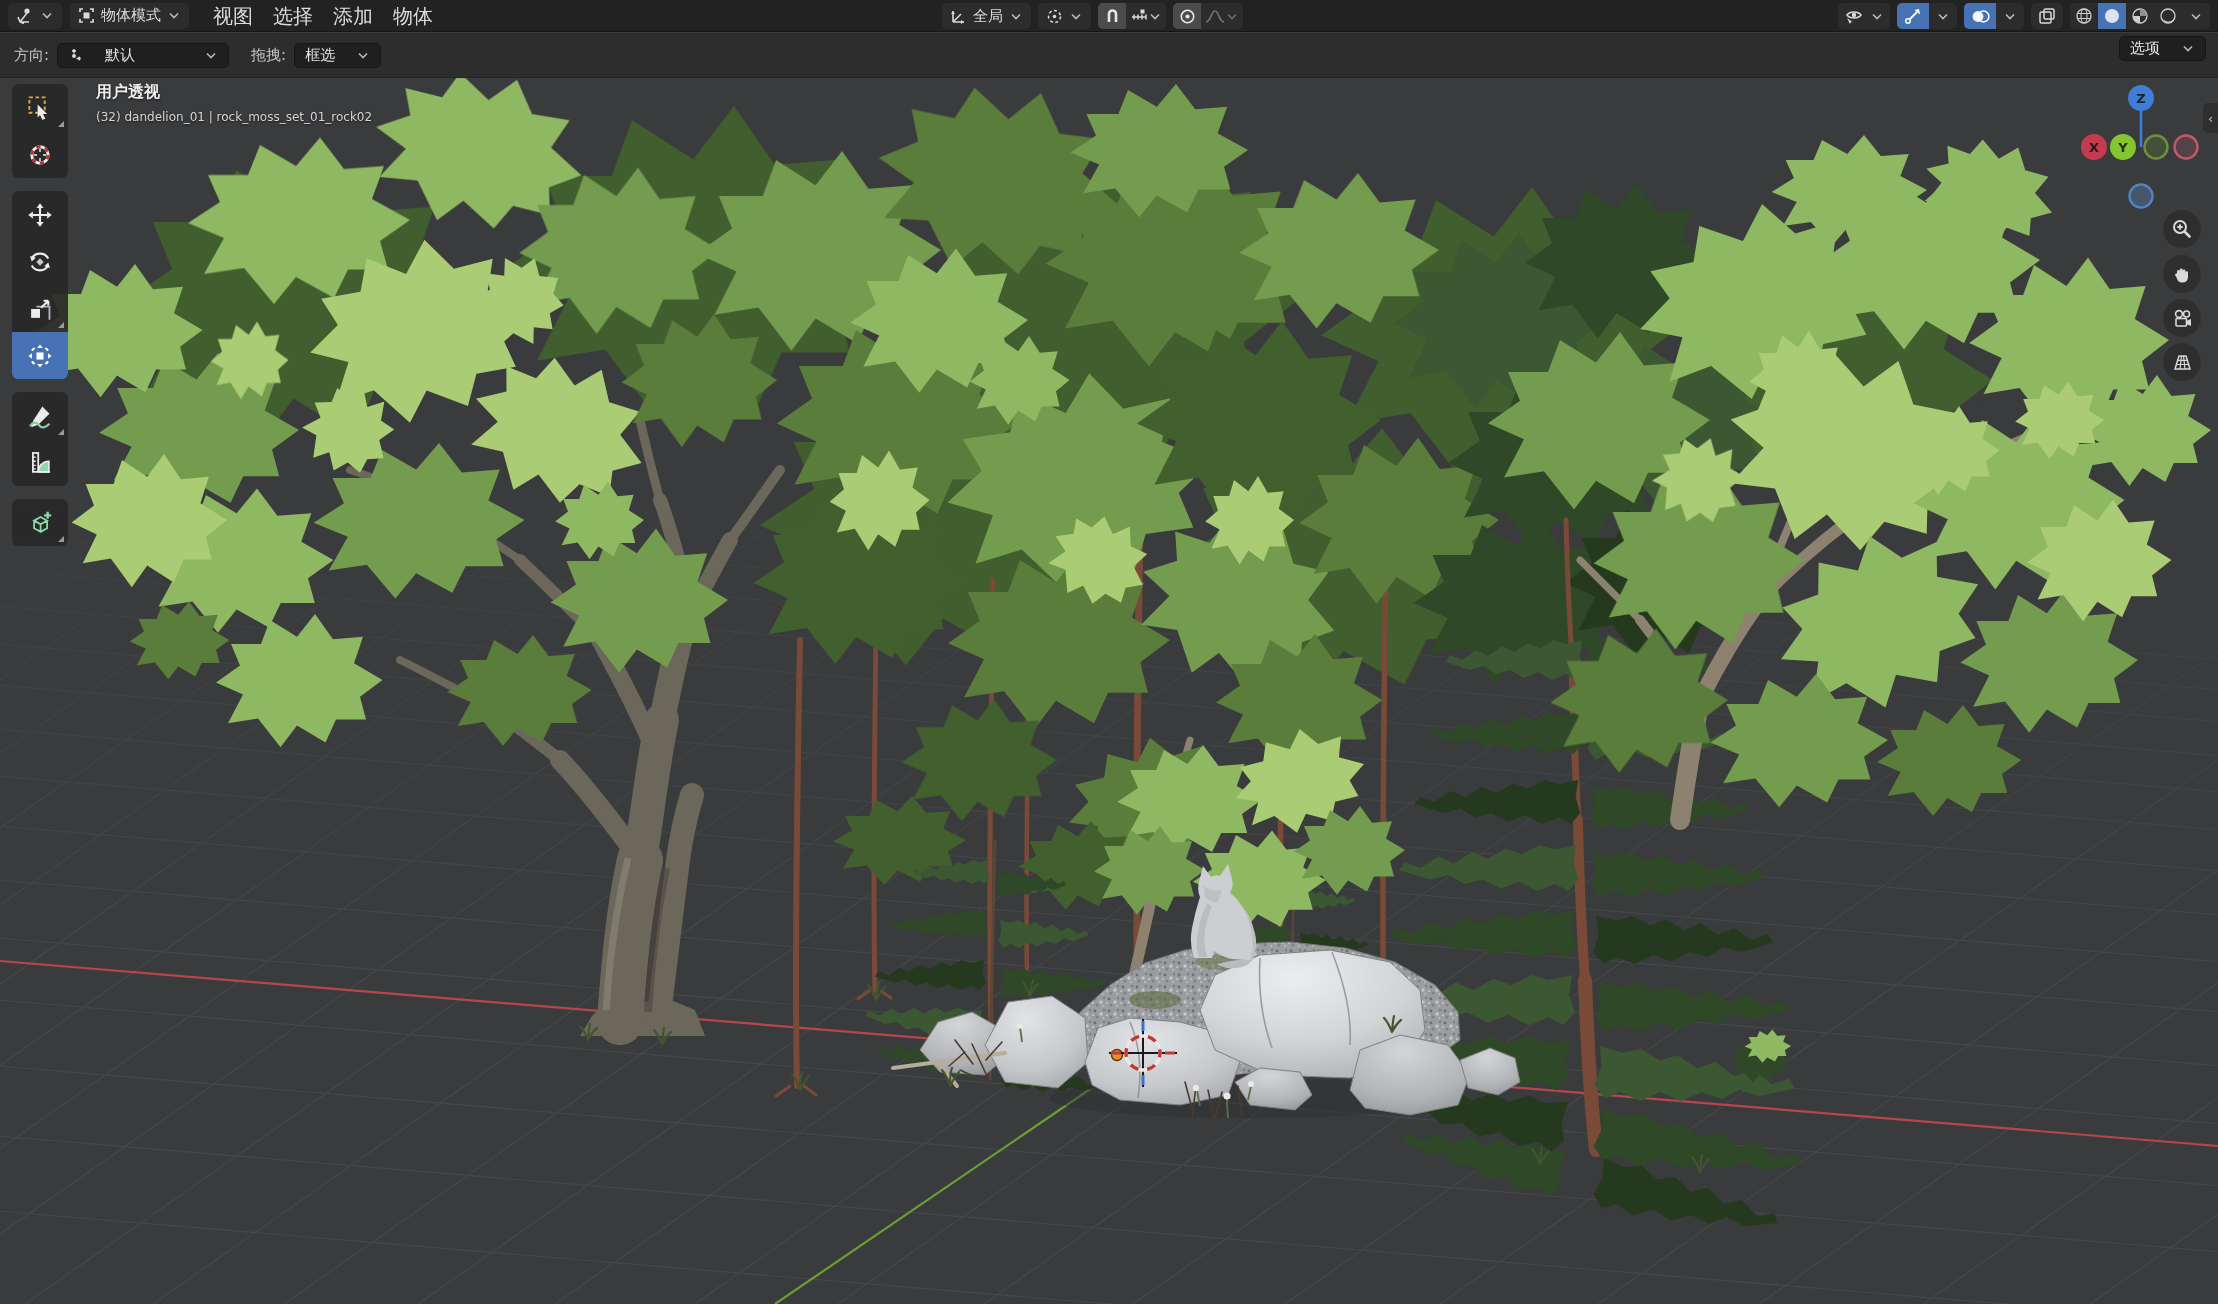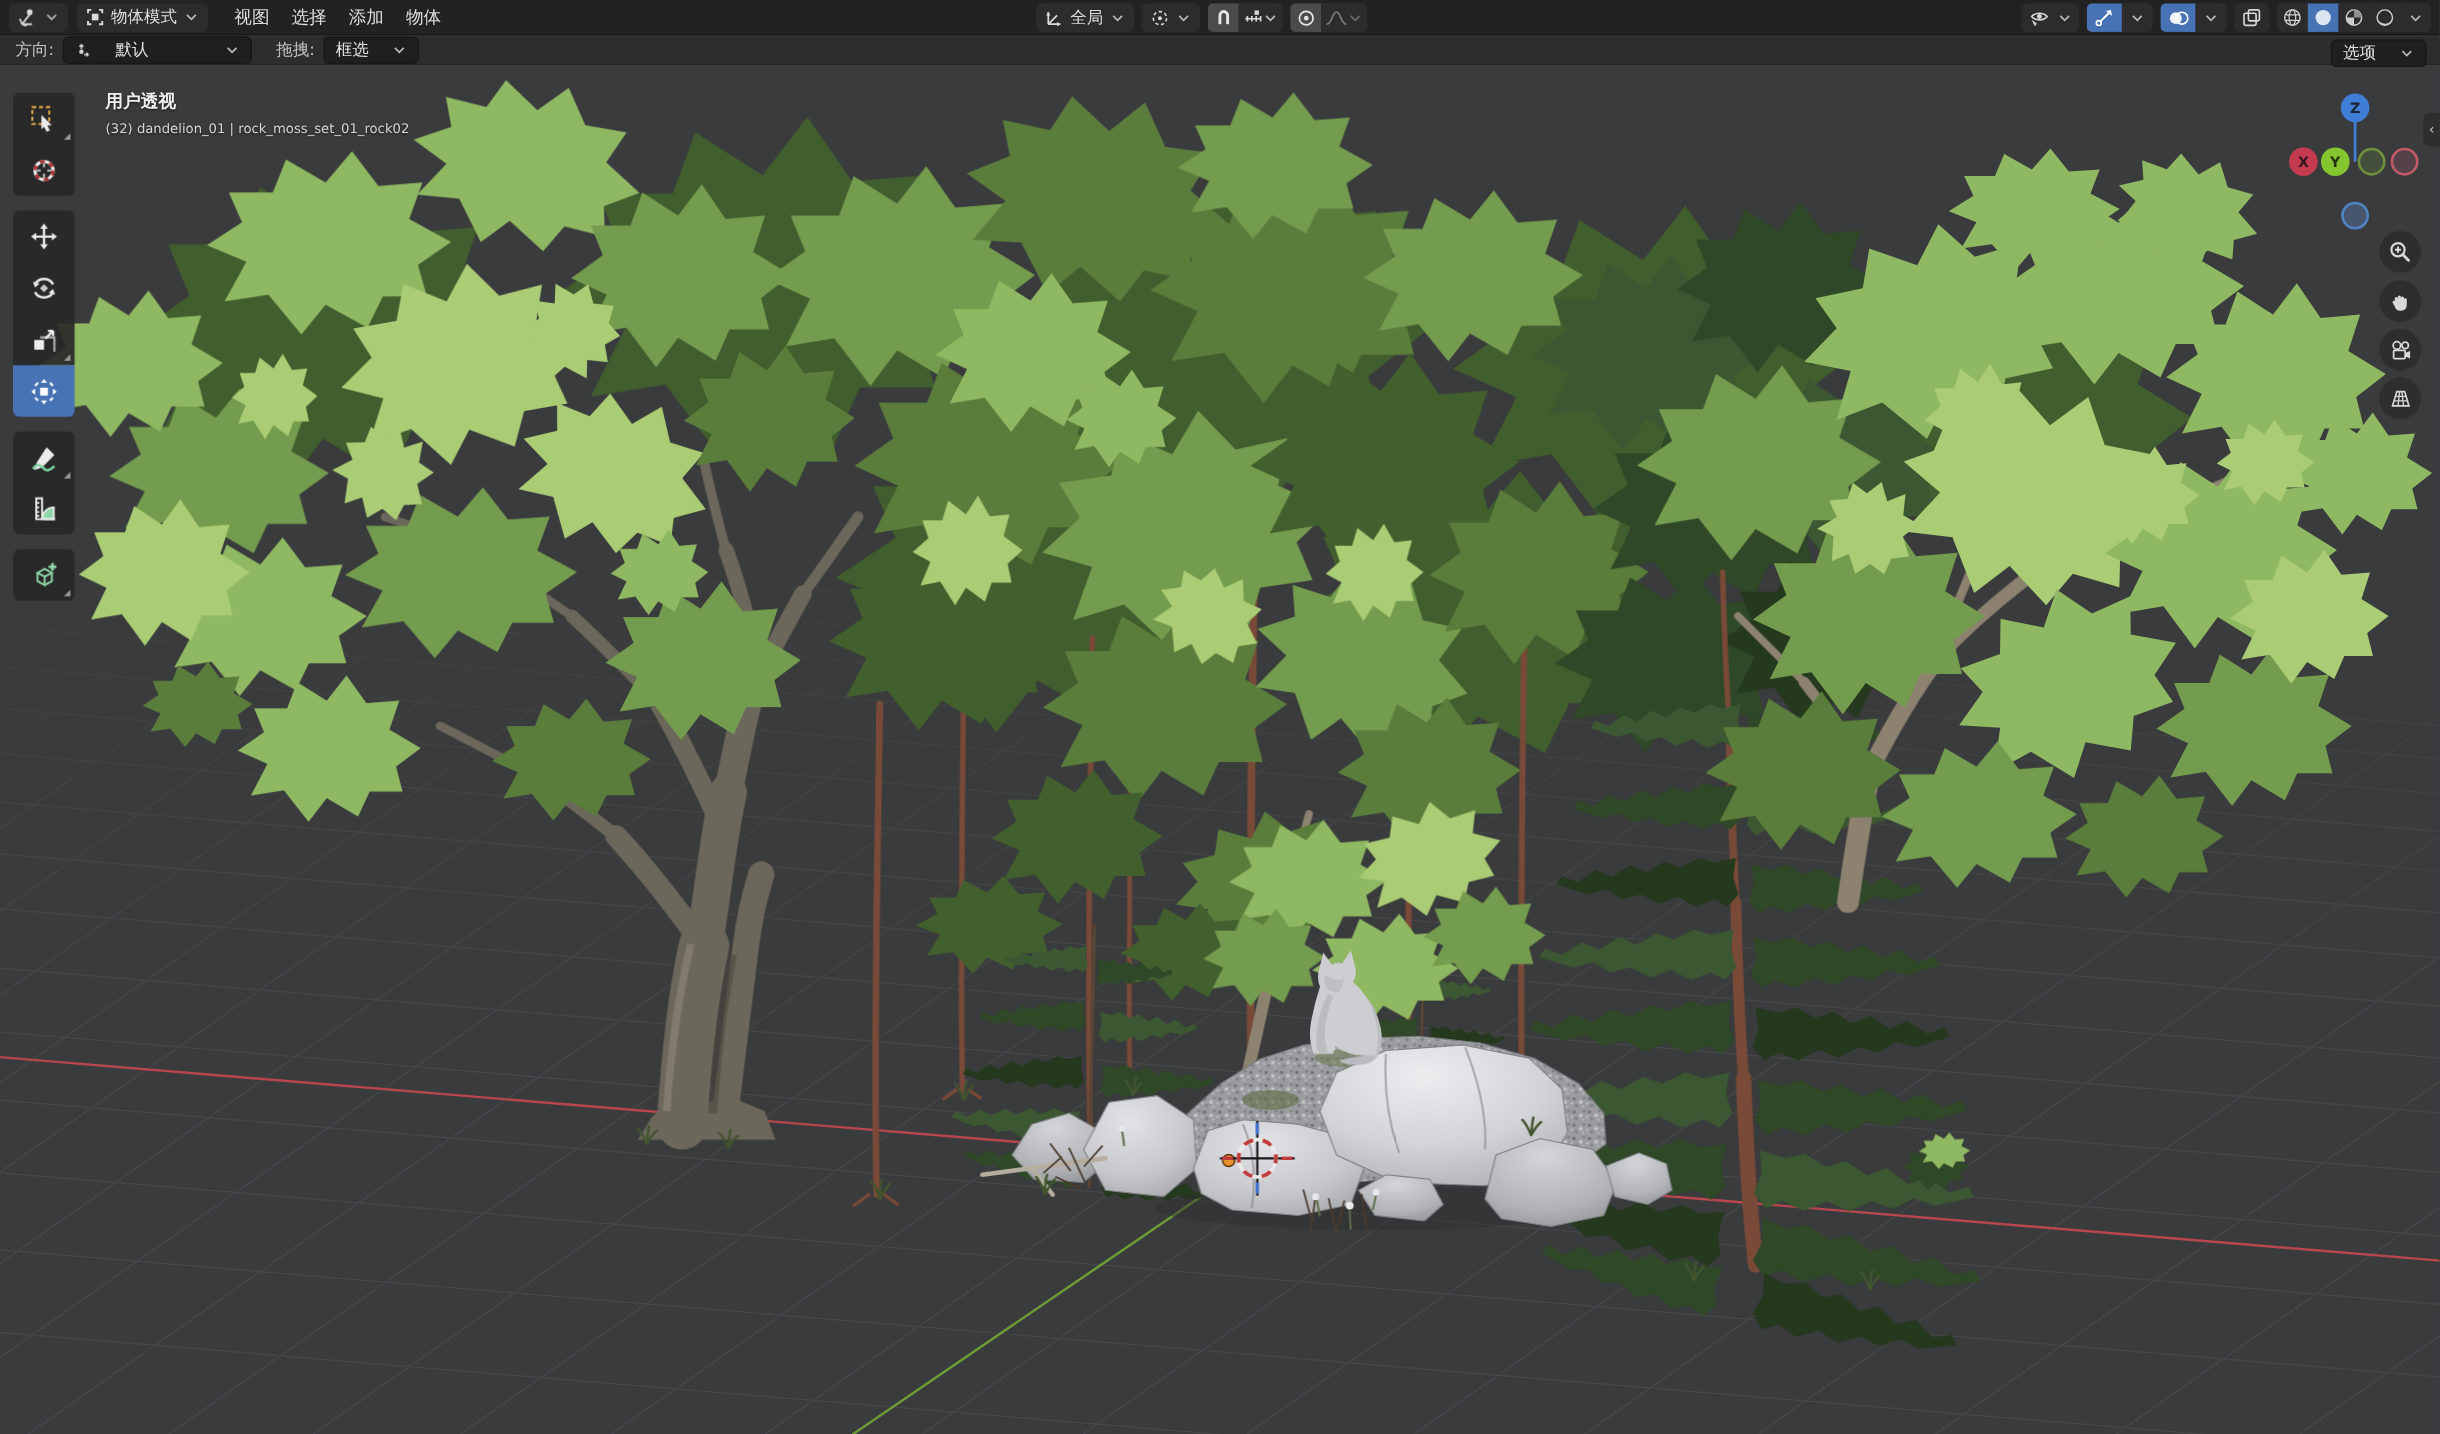--- a/index.html
+++ b/index.html
@@ -7,35 +7,35 @@
   }
   *{box-sizing:border-box;margin:0;padding:0}
   html,body{width:2218px;height:1304px;overflow:hidden}
   body{font-family:"DejaVu Sans","Liberation Sans",sans-serif;background:#3a3b3d;color:#d9d9d9;-webkit-font-smoothing:antialiased}
   .app{position:relative;width:2218px;height:1304px}
 
   
   .topbar{position:absolute;left:0;top:0;width:100%;height:32px;background:var(--topbar-bg);display:flex;align-items:center;border-bottom:1px solid #161616;z-index:30}
   .tb-left{display:flex;align-items:flex-start;gap:8px;padding-left:8px}
   .pill{display:flex;align-items:center;gap:6px;background:#2c2c2c;border-radius:5px;height:26px;padding:0 8px;cursor:pointer}
-  .menu-item{padding:0 10px;font-size:16px;color:#dcdcdc;height:26px;line-height:26px;border-radius:4px;cursor:pointer}
+  .menu-item{padding:0 10px;font-size:20px;color:#dcdcdc;height:26px;line-height:26px;border-radius:4px;cursor:pointer}
   .tb-center{position:absolute;left:942px;top:3px;display:flex;align-items:flex-end;gap:7px}
   .tb-right{position:absolute;right:8px;top:3px;display:flex;align-items:center;gap:7px}
   .seg{display:flex;align-items:center;background:#2c2c2c;border-radius:5px;overflow:hidden;height:26px}
   .seg .ibtn{border-radius:0}
   .ibtn{display:flex;align-items:center;justify-content:center;height:26px;min-width:28px;padding:0 4px;background:#2c2c2c;cursor:pointer}
   .ibtn.blue{background:var(--accent)}
   .ibtn.lit{background:#4b4b4b}
   .ibtn.dim svg{opacity:.45}
   .lbl{font-size:15px;color:#dcdcdc;white-space:nowrap}
   .chev{display:flex;align-items:center;padding:0 2px}
   svg.ic{display:block}
 
   
-  .toolhdr{position:absolute;left:0;top:33px;width:100%;height:26px;background:var(--toolheader-bg);display:flex;align-items:center;z-index:29;border-bottom:1px solid #242424}
+  .toolhdr{position:absolute;left:0;top:33px;width:100%;height:45px;background:var(--toolheader-bg);display:flex;align-items:center;z-index:29;border-bottom:1px solid #242424}
   .toolhdr .label{font-size:15px;color:#c3c3c3;margin:0 8px 0 14px}
   .dpill{display:flex;align-items:center;gap:21px;background:#1f1f1f;border-radius:5px;height:25px;padding:0 10px;cursor:pointer;border:1px solid #171717}
   .dpill .lbl{color:#e3e3e3}
   .opt-pill{position:absolute;right:12px;top:3px}
 
   
   .viewport{position:absolute;left:0;top:64px;width:2218px;height:1240px;background:var(--viewport-bg);overflow:hidden}
   .scene{position:absolute;left:0;top:-64px;width:2218px;height:1304px}
   .vp-text{position:absolute;left:96px;top:18px;z-index:5;pointer-events:none}
   .vp-text .l1{font-size:16px;font-weight:bold;color:#eeeeee;text-shadow:0 1px 2px rgba(0,0,0,.6)}

